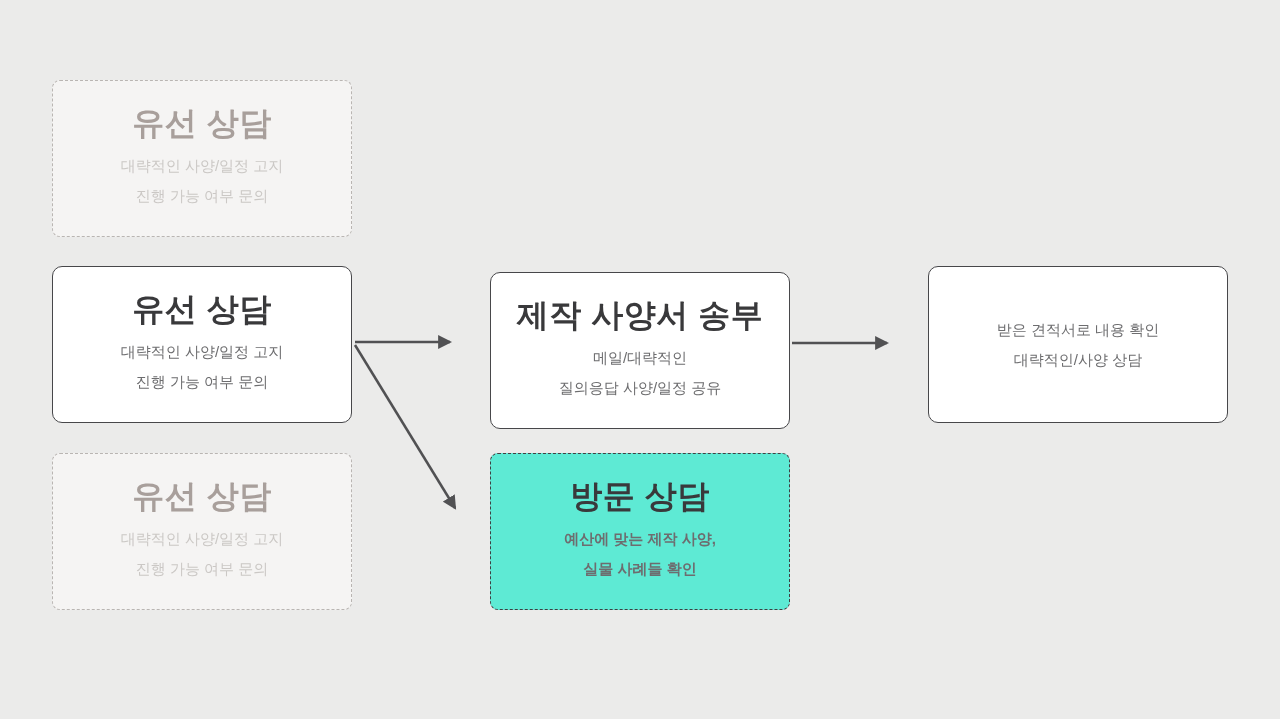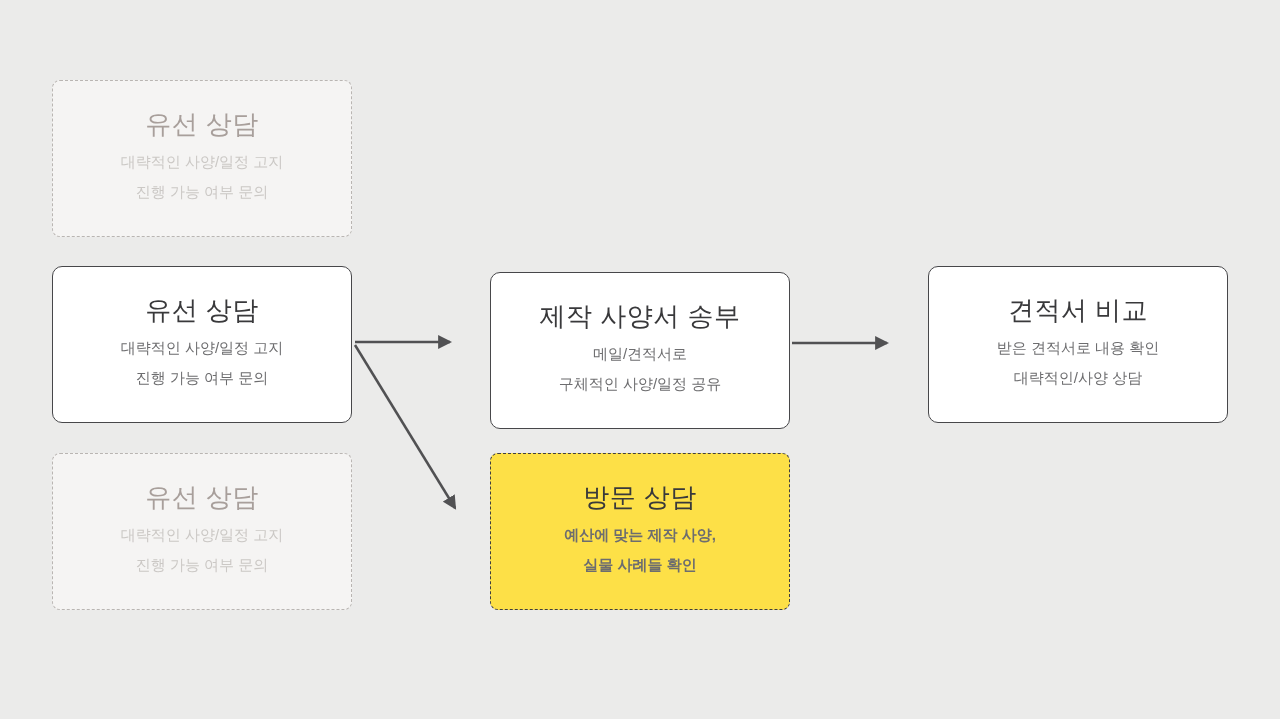--- a/index.html
+++ b/index.html
@@ -24,39 +24,39 @@
     box-sizing: border-box;
     border-radius: 10px;
     display: flex;
     flex-direction: column;
     align-items: center;
     justify-content: center;
     text-align: center;
     gap: 9px;
   }
   .box .title {
-    font-size: 26px;
-    font-weight: 400;
+    font-size: 32px;
+    font-weight: 700;
     letter-spacing: 0.5px;
     line-height: 1.1;
   }
   .box .subtitle {
     font-size: 15px;
     line-height: 30px;
   }
   
   .box.solid {
     background: #ffffff;
     border: 1.5px solid #47474a;
   }
   .box.solid .title { color: #39393b; }
   .box.solid .subtitle { color: #6d6d6f; }
   
   .box.dashed {
-    background: #fde047;
+    background: #5eead4;
     border: 1.5px dashed #3f3f42;
     border-radius: 8px;
   }
   .box.dashed .title { color: #39393b; }
   .box.dashed .subtitle { color: #6d6d6f; font-weight: bold; }
   
   .box.ghost {
     background: #f5f4f3;
     border: 1px dashed #b9b5b2;
     border-radius: 8px;
@@ -105,35 +105,34 @@
     <div class="title">유선 상담</div>
     <div class="subtitle">
       <span>대략적인 사양/일정 고지</span><br>
       <span>진행 가능 여부 문의</span>
     </div>
   </div>
 
   <div class="box solid pos-spec">
     <div class="title">제작 사양서 송부</div>
     <div class="subtitle">
-      <span>메일/견적서로</span><br>
-      <span>구체적인 사양/일정 공유</span>
+      <span>메일/대략적인</span><br>
+      <span>질의응답 사양/일정 공유</span>
     </div>
   </div>
 
   <div class="box dashed pos-visit">
     <div class="title">방문 상담</div>
     <div class="subtitle">
       <span>예산에 맞는 제작 사양,</span><br>
       <span>실물 사례들 확인</span>
     </div>
   </div>
 
   <div class="box solid pos-quote">
-    <div class="title">견적서 비교</div>
     <div class="subtitle">
       <span>받은 견적서로 내용 확인</span><br>
       <span>대략적인/사양 상담</span>
     </div>
   </div>
 
   <svg class="arrows" viewBox="0 0 1280 719" xmlns="http://www.w3.org/2000/svg">
     <defs>
       <marker id="arrowhead" viewBox="0 0 10 10" refX="8.5" refY="5" markerWidth="5.6" markerHeight="5.6" orient="auto-start-reverse">
         <path d="M0,0 L10,5 L0,10 z" fill="#515153"></path>

